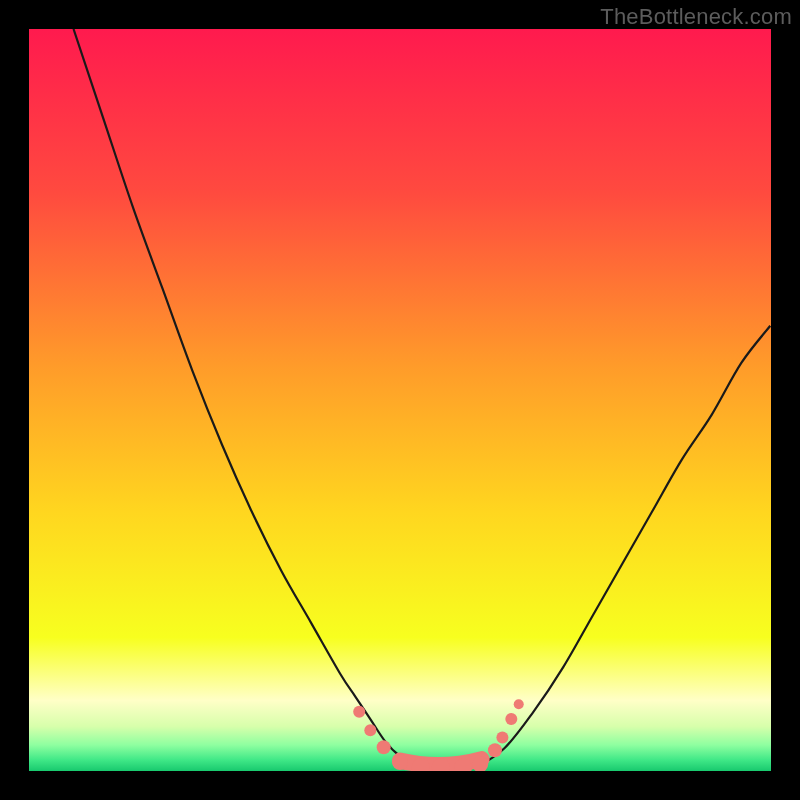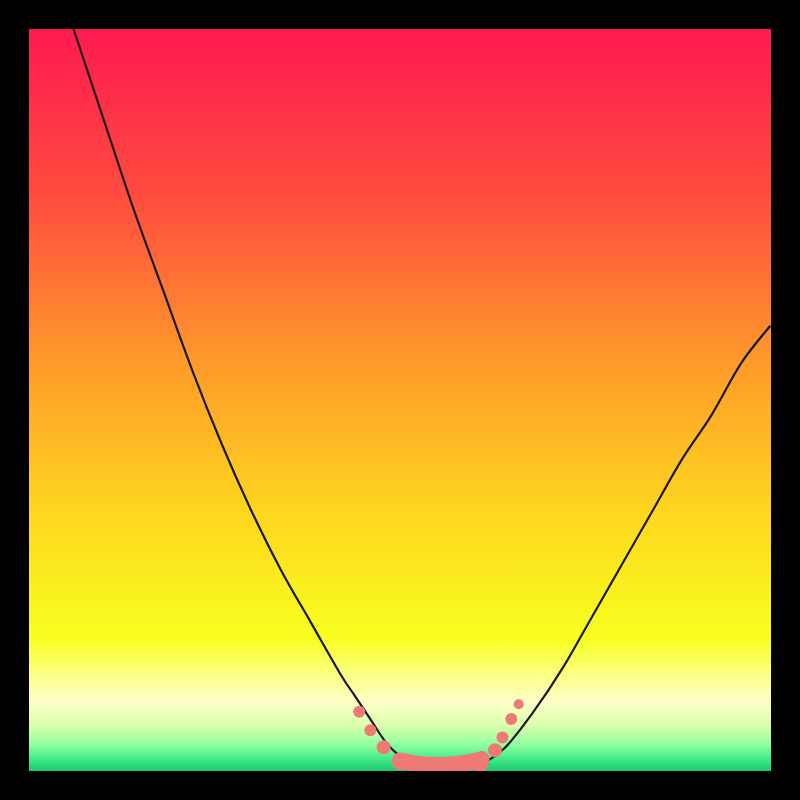--- a/index.html
+++ b/index.html
@@ -74,13 +74,14 @@
           <circle cx="434.07" cy="738.29" r="9" fill="#ef7a74" stroke="#ef7a74" stroke-width="0"></circle>
           <circle cx="451.13599999999997" cy="735.322" r="8" fill="#ef7a74" stroke="#ef7a74" stroke-width="0"></circle>
           <circle cx="465.976" cy="721.224" r="7" fill="#ef7a74" stroke="#ef7a74" stroke-width="0"></circle>
           <circle cx="473.396" cy="708.61" r="6" fill="#ef7a74" stroke="#ef7a74" stroke-width="0"></circle>
           <circle cx="482.3" cy="690.06" r="6" fill="#ef7a74" stroke="#ef7a74" stroke-width="0"></circle>
           <circle cx="489.72" cy="675.22" r="5" fill="#ef7a74" stroke="#ef7a74" stroke-width="0"></circle>
         </g>
     </svg>
 
   </div>
+  <div class="watermark">TheBottleneck.com</div>
 </div>
 
 </body></html>

